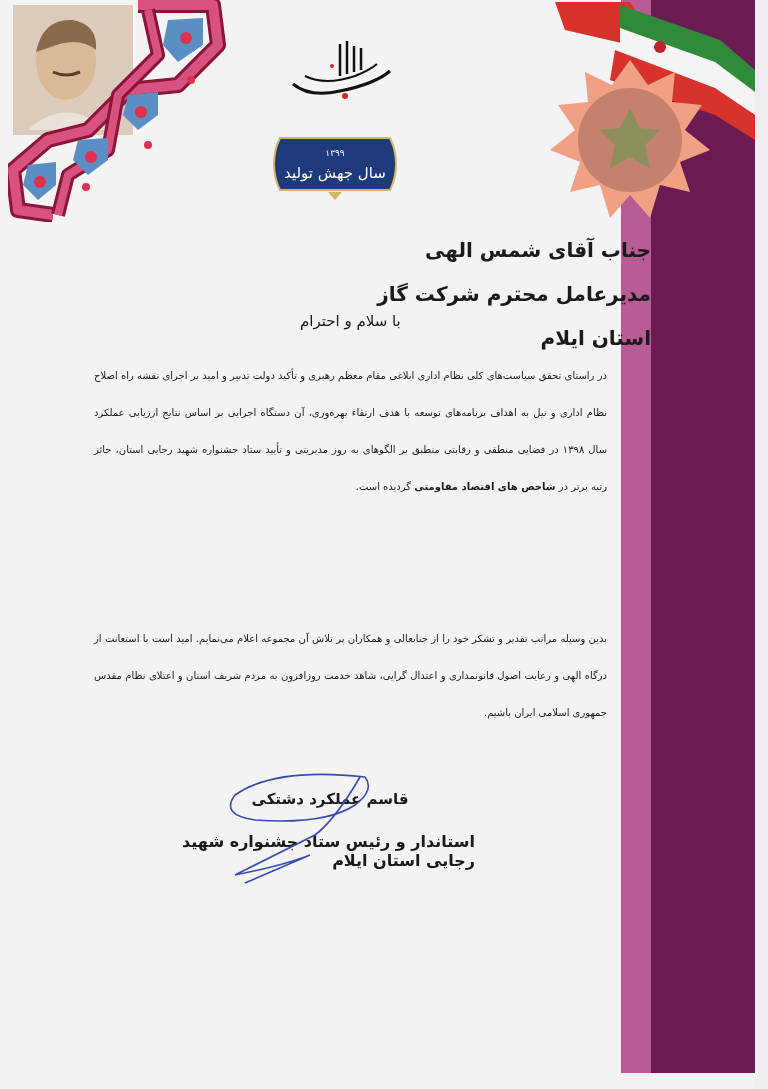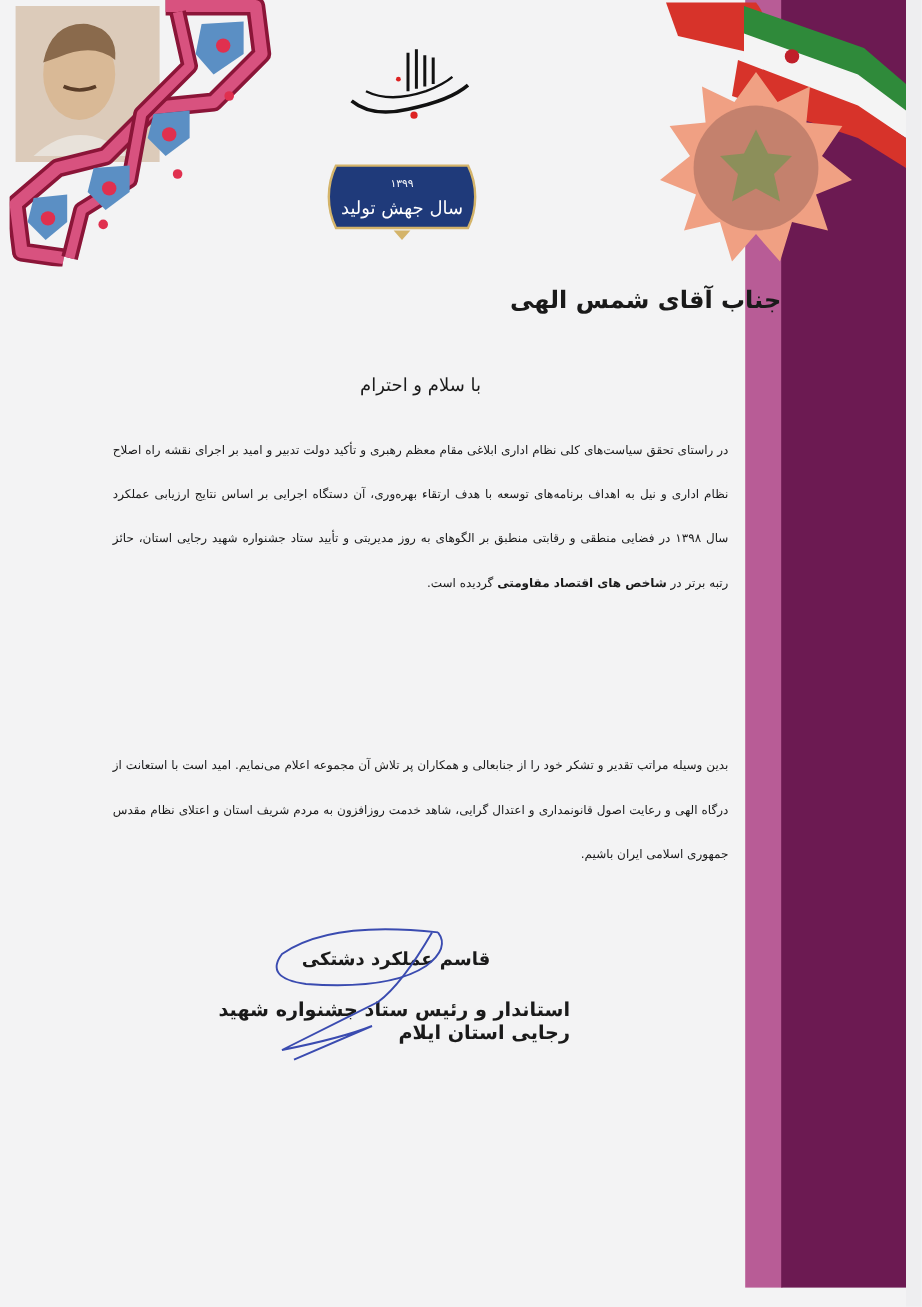--- a/index.html
+++ b/index.html
@@ -112,20 +112,21 @@
   <text x="65" y="26" text-anchor="middle" fill="#ffffff" font-size="9" font-family="DejaVu Sans, sans-serif">۱۳۹۹</text>
   <text x="65" y="48" text-anchor="middle" fill="#ffffff" font-size="15" font-family="DejaVu Sans, sans-serif" direction="rtl">سال جهش تولید</text>
   <path d="M58 62 L65 70 L72 62 Z" fill="#d4b46a"></path>
 </svg>
 
 <div class="ref-block">
 </div>
 
 <div class="addressee">
   <div>جناب آقای شمس الهی</div>
+  <div>مدیرعامل محترم شرکت گاز استان ایلام</div>
 </div>
 
 <div class="salutation">با سلام و احترام</div>
 
 <div class="body-para para1"><span>در راستای تحقق سیاست‌های کلی نظام اداری ابلاغی مقام معظم رهبری و تأکید دولت تدبیر و امید بر اجرای نقشه راه اصلاح نظام اداری و نیل به اهداف برنامه‌های توسعه با هدف ارتقاء بهره‌وری، آن دستگاه اجرایی بر اساس نتایج ارزیابی عملکرد سال ۱۳۹۸ در فضایی منطقی و رقابتی منطبق بر الگوهای به روز مدیریتی و تأیید ستاد جشنواره شهید رجایی استان، حائز رتبه برتر در</span> <span class="bold-phrase">شاخص های اقتصاد مقاومتی</span><span> گردیده است.</span></div>
 
 <div class="body-para para2">بدین وسیله مراتب تقدیر و تشکر خود را از جنابعالی و همکاران پر تلاش آن مجموعه اعلام می‌نمایم. امید است با استعانت از درگاه الهی و رعایت اصول قانونمداری و اعتدال گرایی، شاهد خدمت روزافزون به مردم شریف استان و اعتلای نظام مقدس جمهوری اسلامی ایران باشیم.</div>
 
 <div class="sig-name">قاسم عملکرد دشتکی</div>
 <div class="sig-title">استاندار و رئیس ستاد جشنواره شهید رجایی استان ایلام</div>

